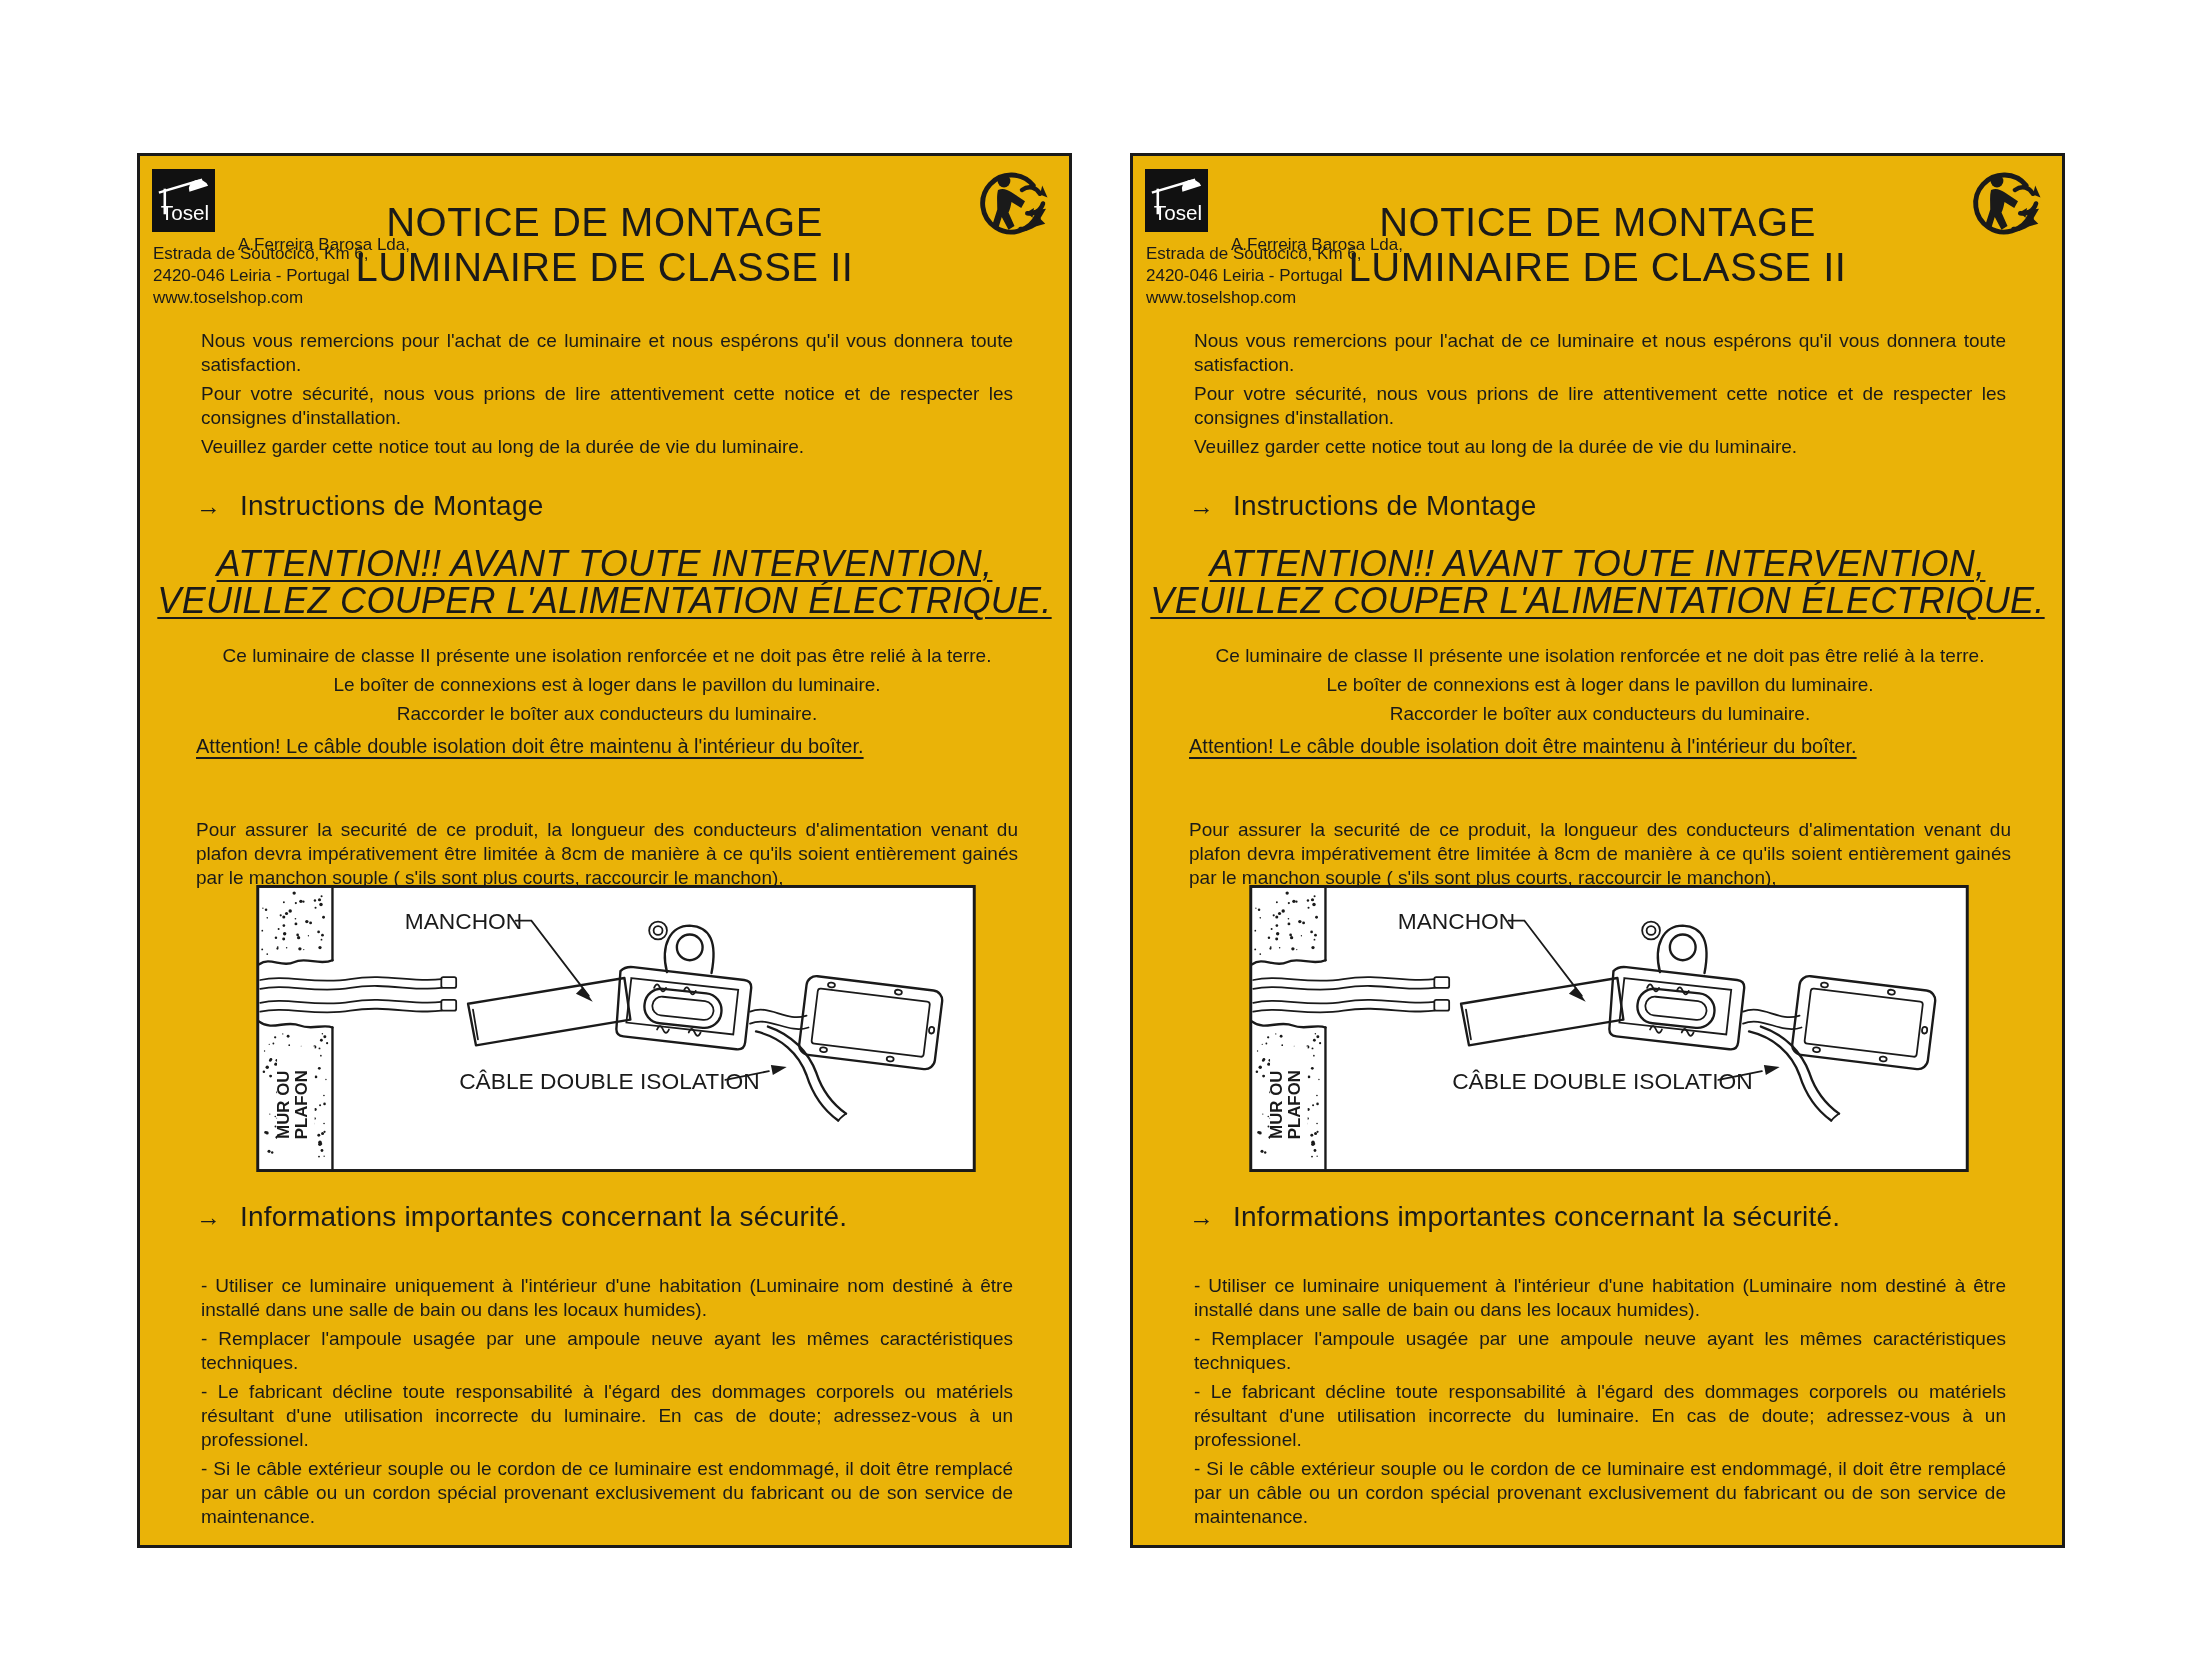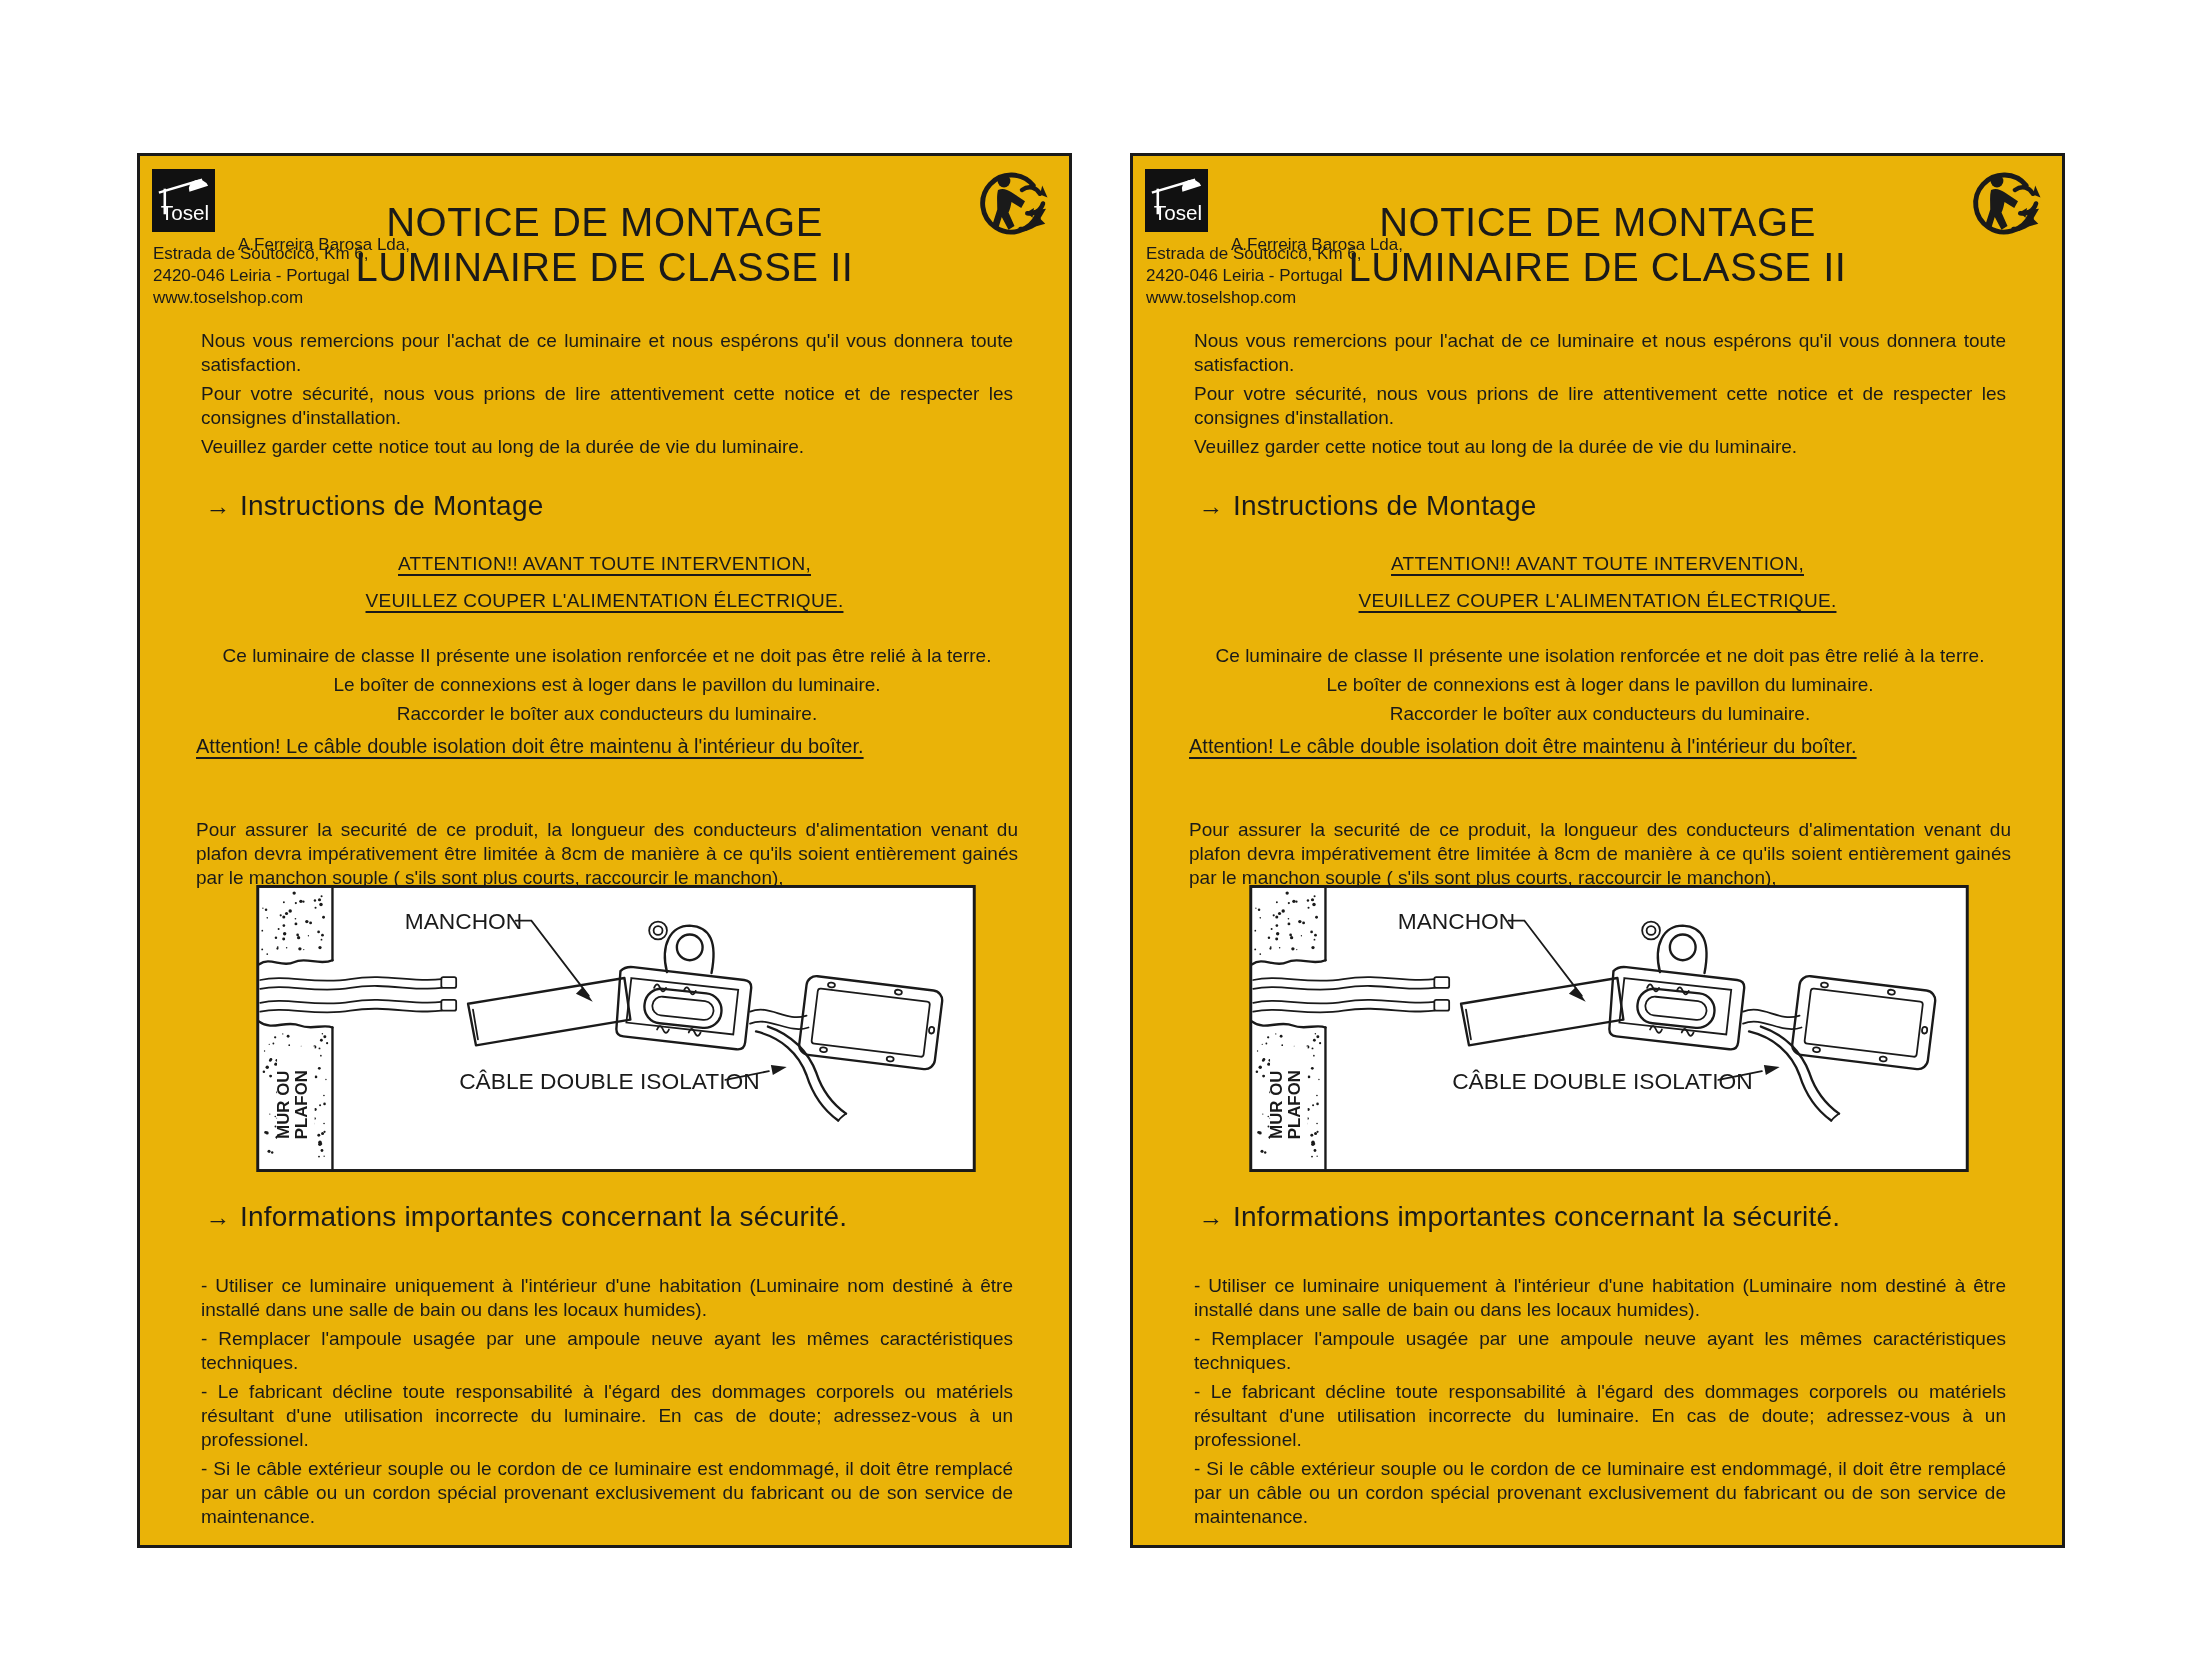--- a/index.html
+++ b/index.html
@@ -29,28 +29,28 @@
 
   
   .tx{position:absolute;left:56px;width:822px;font-size:19px;line-height:24px;text-align:center;}
   .tx p{margin:5px;}
   .justify p, .justify{text-align:justify;}
   .intro{top:168px;}
   .classtext{top:483px;}
   .secur{top:626px;margin-top:36px;}
   .safety{top:1113px;}
 
-  .h-arrow{position:absolute;left:56px;white-space:nowrap;text-align:center;}
+  .h-arrow{position:absolute;left:56px;white-space:nowrap;}
   .h-arrow .arrow{font-size:25px;font-weight:bold;display:inline-block;width:44px;}
   .h-arrow .htxt{font-size:28px;letter-spacing:0.2px;}
   .h1pos{top:334px;} .h2pos{top:1045px;}
 
   .warning{
     position:absolute;left:0;top:389px;width:100%;text-align:center;
-    font-size:19px;line-height:37px;letter-spacing:0.3px;
+    font-size:36px;line-height:37px;letter-spacing:0.3px;font-style:italic;
   }
   .u{text-decoration:underline;text-decoration-thickness:2px;text-underline-offset:4px;}
   .attention{position:absolute;left:56px;top:579px;font-size:20px;white-space:nowrap;}
 
   .figure{position:absolute;left:116px;top:729px;width:720px;height:287px;}
   .figure svg{display:block;width:720px;height:287px;}
   .dlabel{font-family:"Liberation Sans", sans-serif;font-size:23px;font-stretch:condensed;fill:#1a1a1a;}
   .wlabel{font-family:"Liberation Sans", sans-serif;font-size:17px;font-weight:bold;font-stretch:condensed;fill:#1a1a1a;}
   .ln{stroke:#1a1a1a;stroke-width:2.4;fill:none;stroke-linecap:round;stroke-linejoin:round;}
   .lnthin{stroke:#1a1a1a;stroke-width:1.8;fill:none;stroke-linecap:round;}

